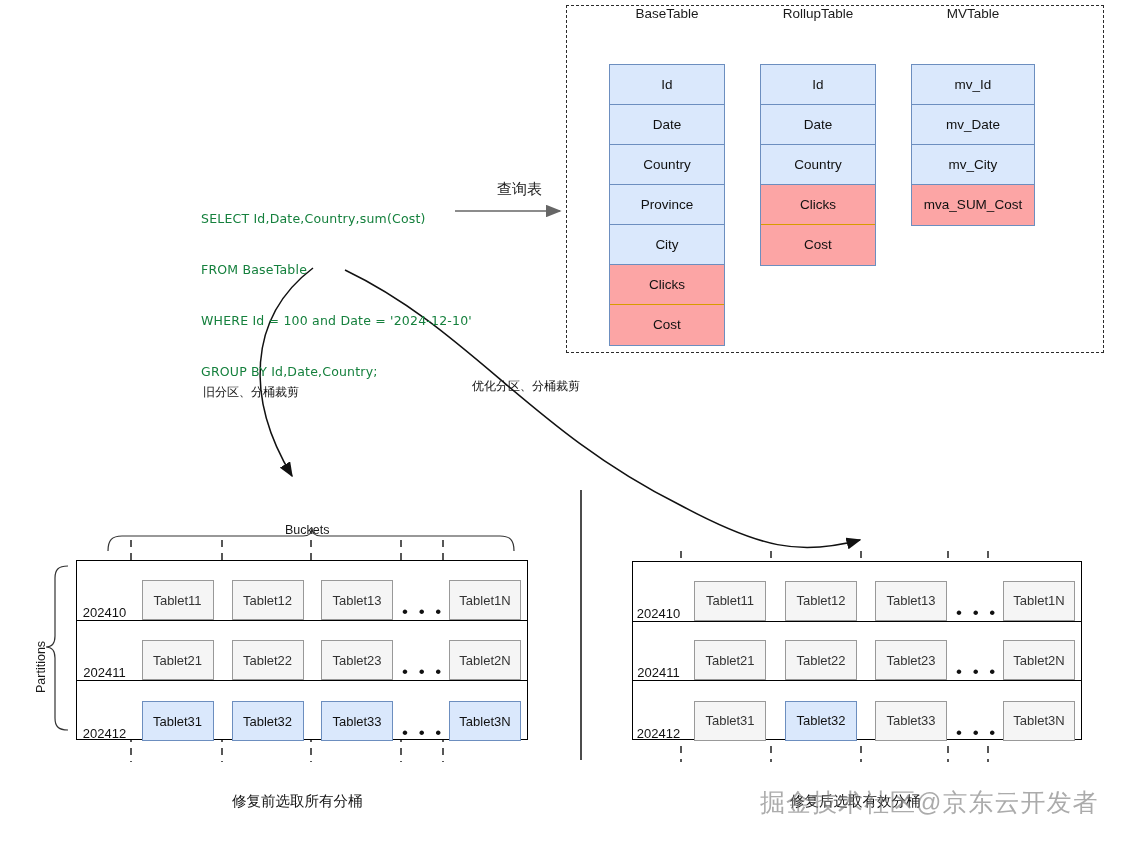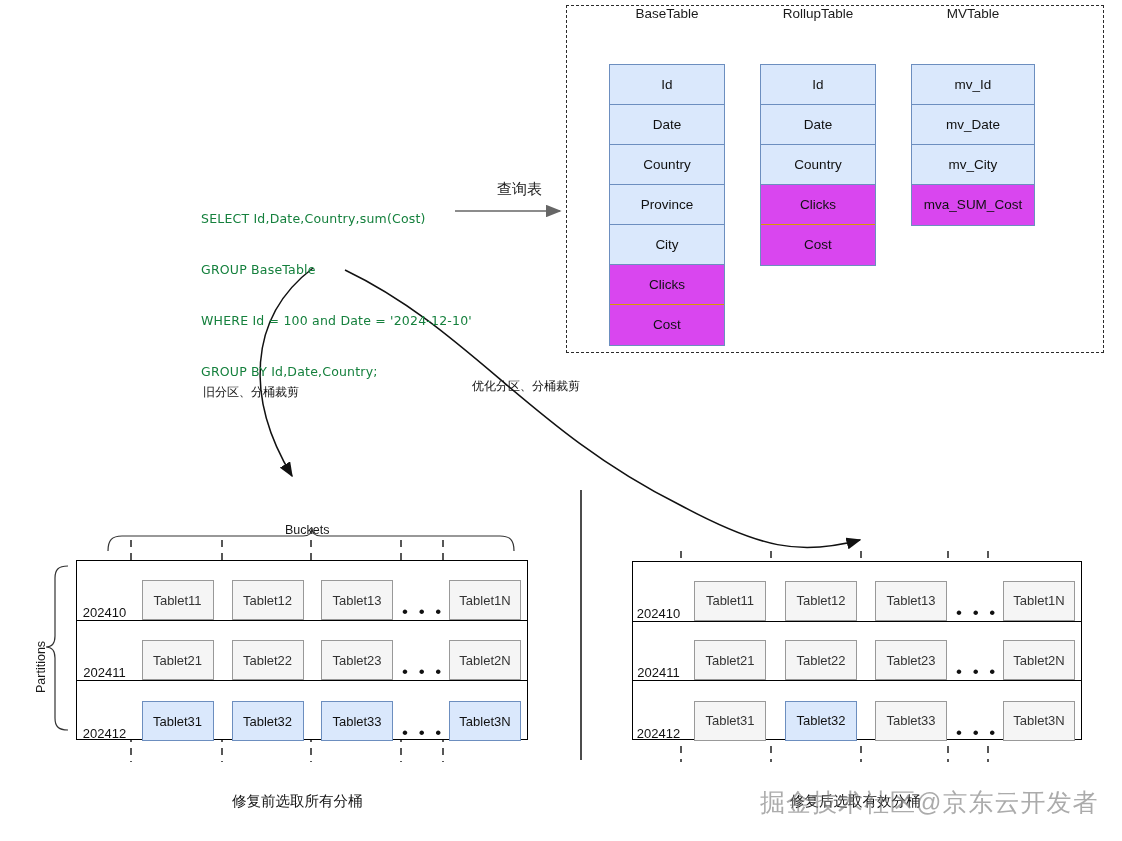--- a/index.html
+++ b/index.html
@@ -93,21 +93,21 @@
     color: #111111;
     overflow: hidden;
     white-space: nowrap;
   }
   .cell:last-child { border-bottom: none; }
   .cell.dim {
     background: #dae8fc;
     border-bottom-color: #6c8ebf;
   }
   .cell.agg {
-    background: #d946ef;
+    background: #fca5a5;
     border-bottom-color: #d79b00;
     text-align: center;
   }
 
   
   .prune-label {
     position: absolute;
     font-size: 12px;
     color: #141414;
     white-space: nowrap;
@@ -248,21 +248,21 @@
       <line x1="681" y1="551" x2="681" y2="762"></line>
       <line x1="771" y1="551" x2="771" y2="762"></line>
       <line x1="861" y1="551" x2="861" y2="762"></line>
       <line x1="948" y1="551" x2="948" y2="762"></line>
       <line x1="988" y1="551" x2="988" y2="762"></line>
     </g>
   </svg>
 
   <div class="sql-block">
     <span class="sql-line">SELECT Id,Date,Country,sum(Cost)</span>
-    <span class="sql-line">GROUP BaseTable</span>
+    <span class="sql-line">FROM BaseTable</span>
     <span class="sql-line">WHERE Id = 100 and Date = '2024-12-10'</span>
     <span class="sql-line">GROUP BY Id,Date,Country;</span>
   </div>
 
   <div class="query-label">查询表</div>
 
   <div class="schema-box">
 
     <div class="schema-col" style="left:42px;">
       <div class="schema-title">BaseTable</div>

